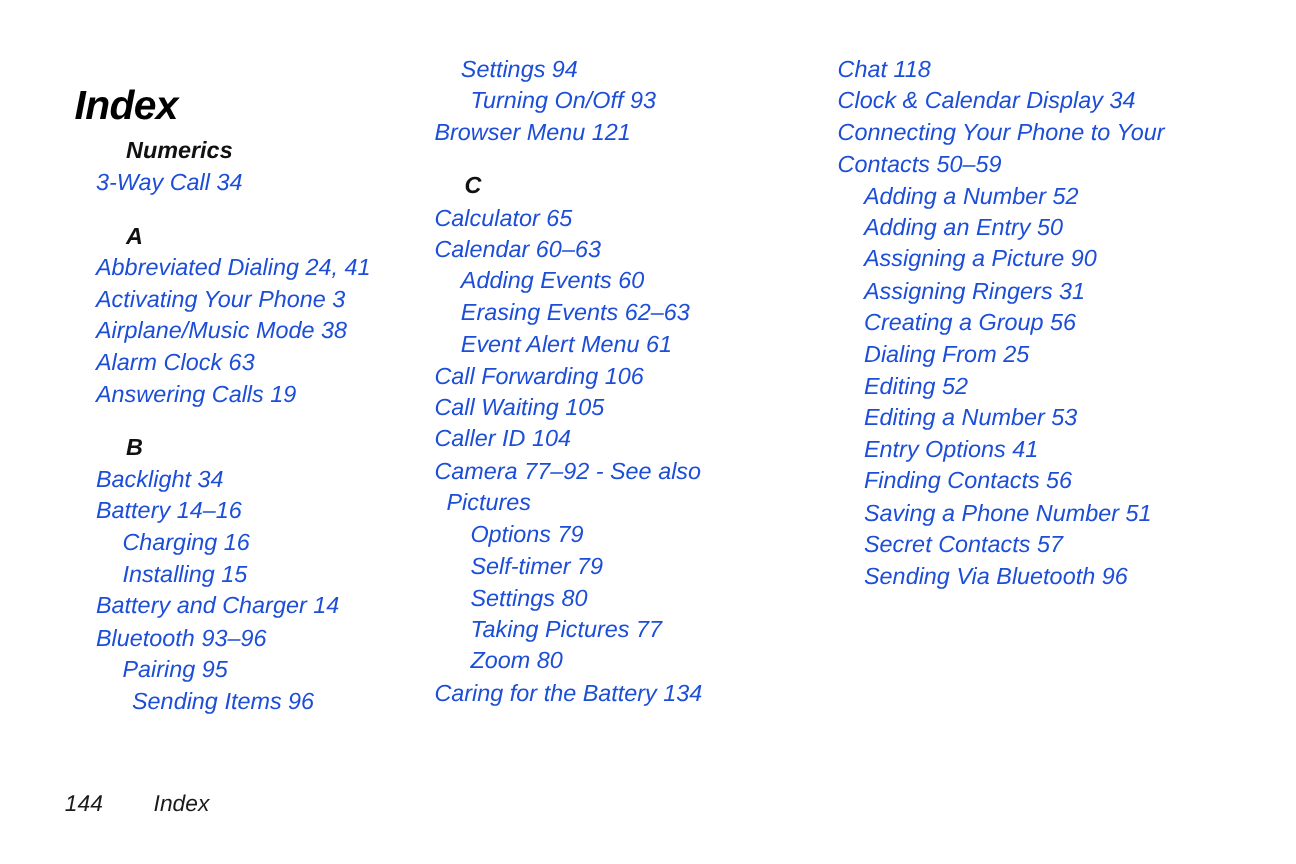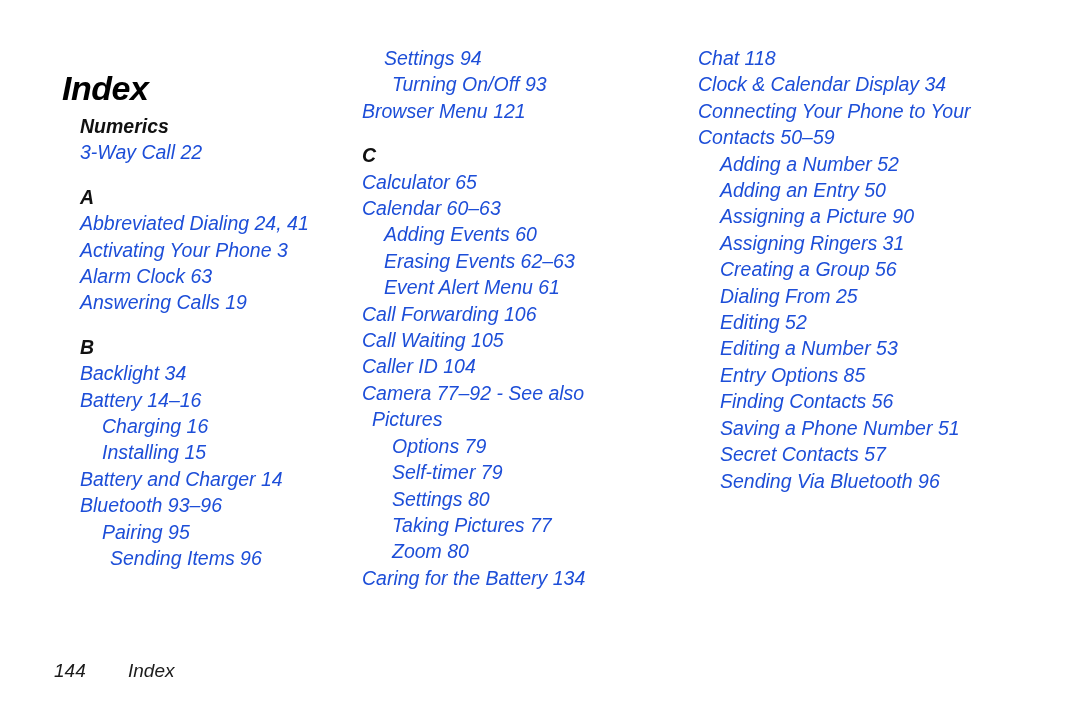--- a/index.html
+++ b/index.html
@@ -68,20 +68,21 @@
   .entry.lvl-2 { margin-left: 30px; }
 
   .section-head {
     font-size: 19.5px;
     font-style: italic;
     font-weight: bold;
     line-height: 26.4px;
     color: #111111;
     margin-top: 18px;
     white-space: nowrap;
+    margin-left: 25px;
   }
   .section-head.first { margin-top: 0; }
 
   
   .footer {
     position: absolute;
     left: 16px;
     top: 660px;
     width: 1080px;
     height: 30px;
@@ -106,24 +107,25 @@
 </head>
 <body>
 
 <div class="page">
 
   <h1 class="page-title">Index</h1>
 
   <div class="columns">
     <div class="column col-1" id="column-1">
         <div class="section-head first">Numerics</div>
-        <div class="entry lvl-0">3-Way Call  22</div>
+        <div class="entry lvl-0">3-Way Call  34</div>
         <div class="section-head">A</div>
         <div class="entry lvl-0">Abbreviated Dialing  24, 41</div>
         <div class="entry lvl-0">Activating Your Phone  3</div>
+        <div class="entry lvl-0">Airplane/Music Mode  38</div>
         <div class="entry lvl-0">Alarm Clock  63</div>
         <div class="entry lvl-0">Answering Calls  19</div>
         <div class="section-head">B</div>
         <div class="entry lvl-0">Backlight  34</div>
         <div class="entry lvl-0">Battery  14–16</div>
         <div class="entry lvl-1">Charging  16</div>
         <div class="entry lvl-1">Installing  15</div>
         <div class="entry lvl-0">Battery and Charger  14</div>
         <div class="entry lvl-0">Bluetooth  93–96</div>
         <div class="entry lvl-1">Pairing  95</div>
@@ -157,21 +159,21 @@
         <div class="entry lvl-0">Connecting Your Phone to Your</div>
         <div class="entry lvl-0">Contacts  50–59</div>
         <div class="entry lvl-1">Adding a Number 52</div>
         <div class="entry lvl-1">Adding an Entry  50</div>
         <div class="entry lvl-1">Assigning a Picture  90</div>
         <div class="entry lvl-1">Assigning Ringers  31</div>
         <div class="entry lvl-1">Creating a Group  56</div>
         <div class="entry lvl-1">Dialing From  25</div>
         <div class="entry lvl-1">Editing  52</div>
         <div class="entry lvl-1">Editing a Number 53</div>
-        <div class="entry lvl-1">Entry Options  85</div>
+        <div class="entry lvl-1">Entry Options  41</div>
         <div class="entry lvl-1">Finding Contacts  56</div>
         <div class="entry lvl-1">Saving a Phone Number 51</div>
         <div class="entry lvl-1">Secret Contacts  57</div>
         <div class="entry lvl-1">Sending Via Bluetooth  96</div>
       </div>
   </div>
 
   <div class="footer">
     <span class="footer-page-number">144</span>
     <span class="footer-label">Index</span>

